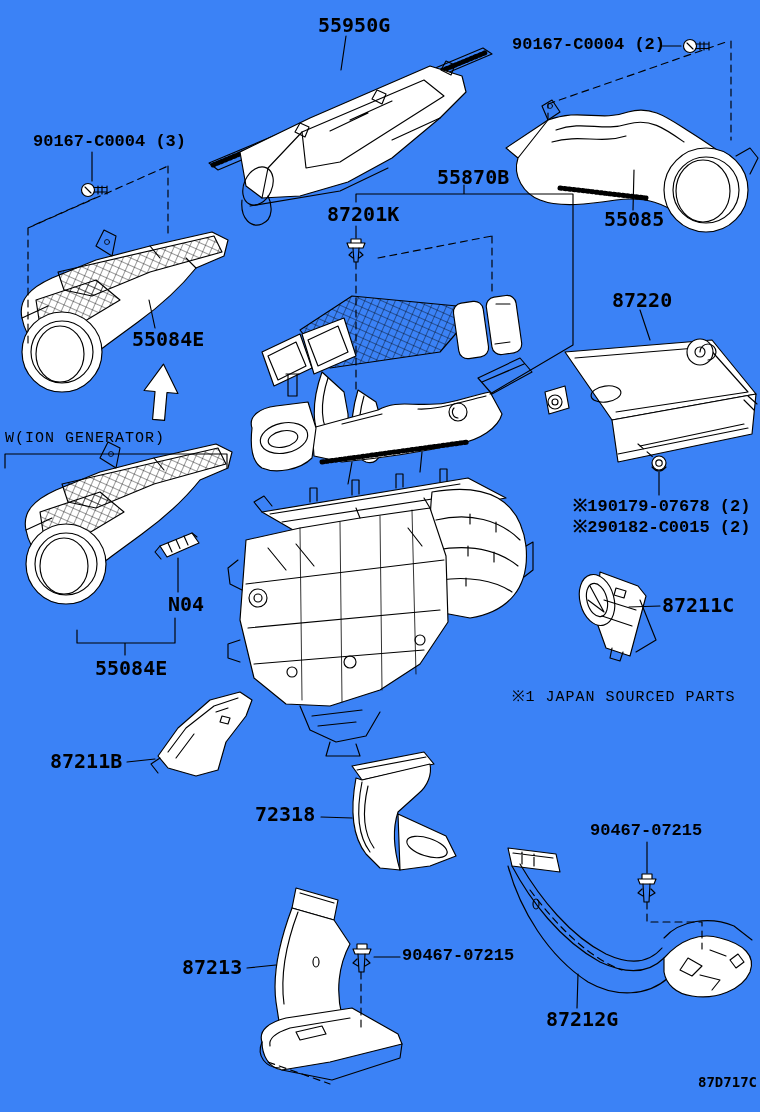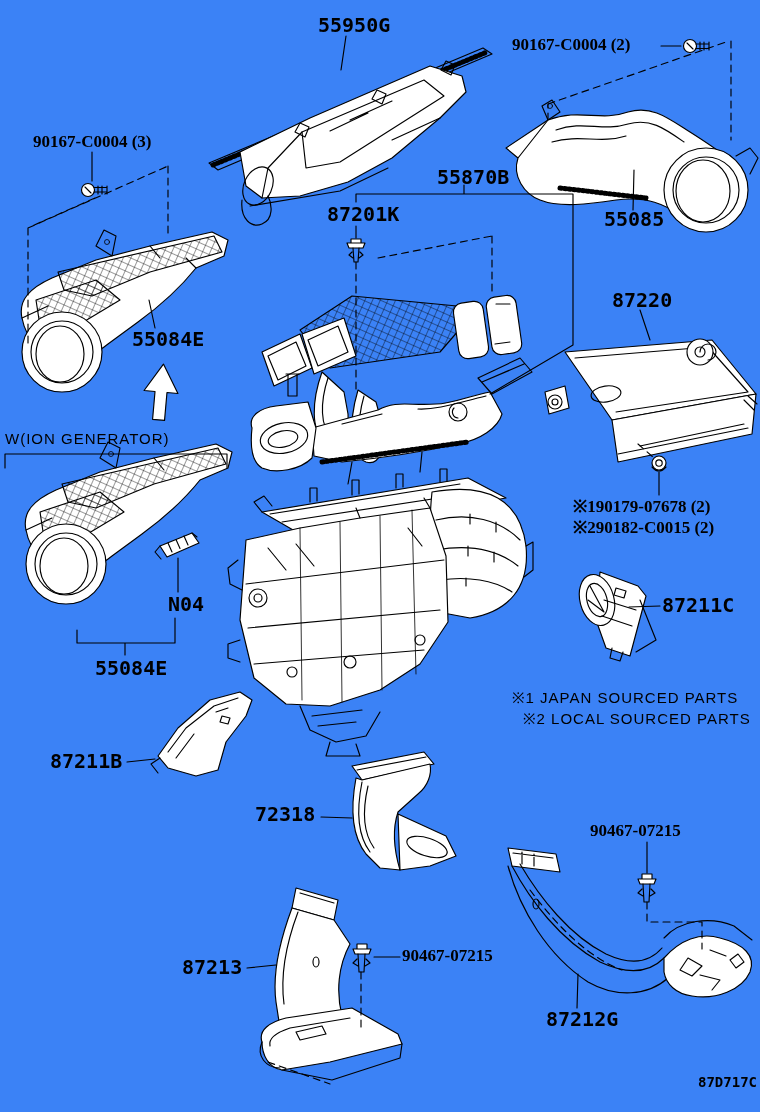--- a/index.html
+++ b/index.html
@@ -1,22 +1,22 @@
 <!DOCTYPE html>
 <html><head>
 <meta charset="utf-8">
 <style>
   html,body{margin:0;padding:0;background:#fff;}
   #canvas{position:relative;width:760px;height:1112px;background:#3b82f6;overflow:hidden;
           font-family:"DejaVu Sans","Liberation Sans",sans-serif;}
   #art{position:absolute;left:0;top:0;}
   .lbl{position:absolute;white-space:nowrap;color:#000;line-height:1;}
   .lbl-part{font-family:"DejaVu Sans Mono","Liberation Mono",monospace;font-weight:bold;font-size:20px;}
-  .lbl-fast{font-family:Liberation Serif, serif;font-weight:bold;font-size:17px;}
-  .lbl-plain{font-family:Liberation Sans, sans-serif;font-size:15px;letter-spacing:1px;}
+  .lbl-fast{font-family:Liberation Mono, monospace;font-weight:bold;font-size:17px;}
+  .lbl-plain{font-family:Liberation Mono, monospace;font-size:15px;letter-spacing:1px;}
   .lbl-code{font-family:"DejaVu Sans Mono","Liberation Mono",monospace;font-weight:bold;font-size:14px;text-align:center;}
   svg *{vector-effect:non-scaling-stroke;}
   .ln{stroke:#000;stroke-width:1.15;fill:none;stroke-linecap:round;stroke-linejoin:round;}
   .wf{fill:#fff;}
   .mesh{fill:url(#mesh);}
   .d1{stroke-dasharray:7 5;}
   .hatch{stroke-width:5;stroke-dasharray:1.5 3;}
   .thin{stroke-width:0.8;}
 </style>
 </head>
@@ -270,21 +270,20 @@
 <div class="lbl lbl-part" style="left:604px;top:209px">55085</div>
 <div class="lbl lbl-part" style="left:612px;top:290px">87220</div>
 <div class="lbl lbl-part" style="left:132px;top:329px">55084E</div>
 <div class="lbl lbl-plain" style="left:5px;top:431px">W(ION GENERATOR)</div>
 <div class="lbl lbl-part" style="left:168px;top:594px">N04</div>
 <div class="lbl lbl-part" style="left:95px;top:658px">55084E</div>
 <div class="lbl lbl-fast" style="left:573px;top:498px">※190179-07678 (2)</div>
 <div class="lbl lbl-fast" style="left:573px;top:519px">※290182-C0015 (2)</div>
 <div class="lbl lbl-part" style="left:662px;top:595px">87211C</div>
 <div class="lbl lbl-plain" style="left:512px;top:690px">※1 JAPAN SOURCED PARTS</div>
-<div class="lbl lbl-plain" style="left:523px;top:711px">※2 LOCAL SOURCED PARTS</div>
 <div class="lbl lbl-part" style="left:50px;top:751px">87211B</div>
 <div class="lbl lbl-part" style="left:255px;top:804px">72318</div>
 <div class="lbl lbl-fast" style="left:590px;top:822px">90467-07215</div>
 <div class="lbl lbl-part" style="left:182px;top:957px">87213</div>
 <div class="lbl lbl-fast" style="left:402px;top:947px">90467-07215</div>
 <div class="lbl lbl-part" style="left:546px;top:1009px">87212G</div>
 <div class="lbl lbl-code" style="left:698px;top:1075px">87D717C</div>
 
 </div>
 

